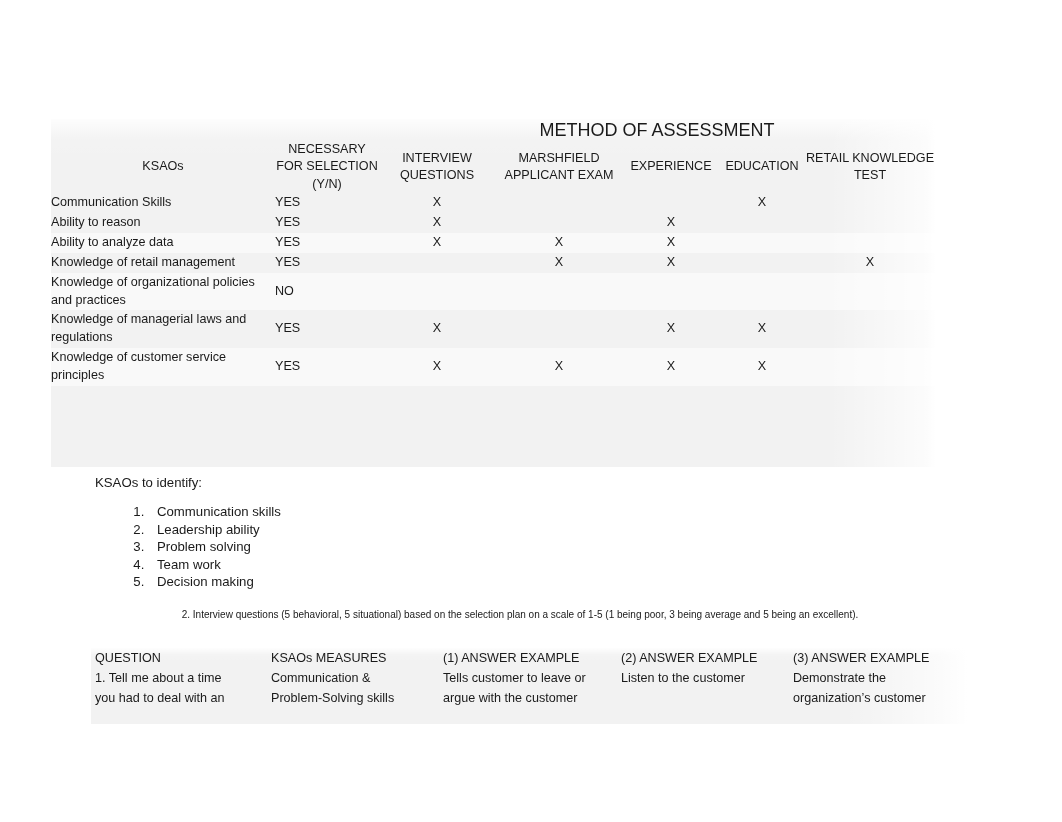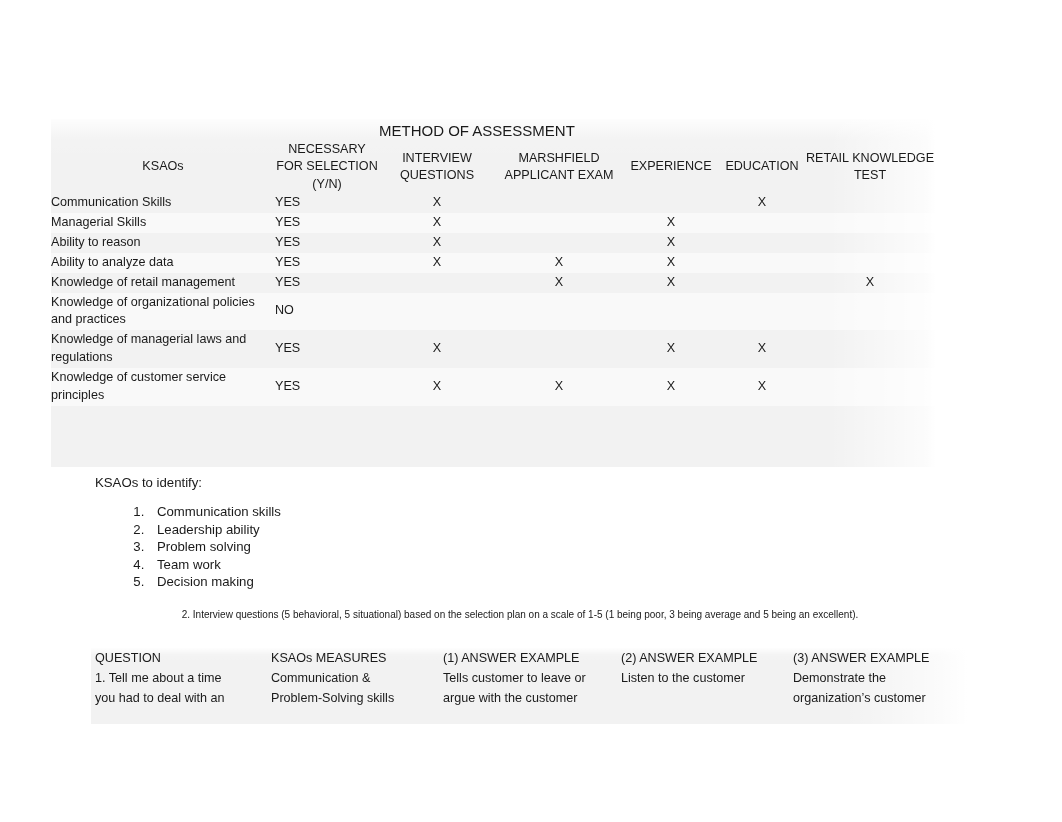--- a/index.html
+++ b/index.html
@@ -57,23 +57,23 @@
   }
   table.doc-table td, table.doc-table th {
     padding: 0;
     vertical-align: middle;
     border: 0;
     font-weight: normal;
   }
 
   
   .hdr-group {
-    text-align: left;
+    text-align: center;
     font-weight: bold;
-    font-size: 15px;
+    font-size: 18px;
     height: 22px;
     vertical-align: bottom;
     padding-bottom: 2px;
   }
   .hdr-cell {
     text-align: center;
     font-weight: bold;
     font-size: 12.6px;
     line-height: 1.38;
     height: 46px;
@@ -194,29 +194,20 @@
       <tbody id="selection-plan-body">
       <tr class="data-row band-dark">
             <td class="ksao-name">Communication Skills</td>
             <td class="center">YES</td>
             <td class="mark">X</td>
             <td class="mark"></td>
             <td class="mark"></td>
             <td class="mark">X</td>
             <td class="mark"></td>
           </tr>
-          <tr class="data-row band-light">
-            <td class="ksao-name">Managerial Skills</td>
-            <td class="center">YES</td>
-            <td class="mark">X</td>
-            <td class="mark"></td>
-            <td class="mark">X</td>
-            <td class="mark"></td>
-            <td class="mark"></td>
-          </tr>
           <tr class="data-row band-dark">
             <td class="ksao-name">Ability to reason</td>
             <td class="center">YES</td>
             <td class="mark">X</td>
             <td class="mark"></td>
             <td class="mark">X</td>
             <td class="mark"></td>
             <td class="mark"></td>
           </tr>
           <tr class="data-row band-light">

